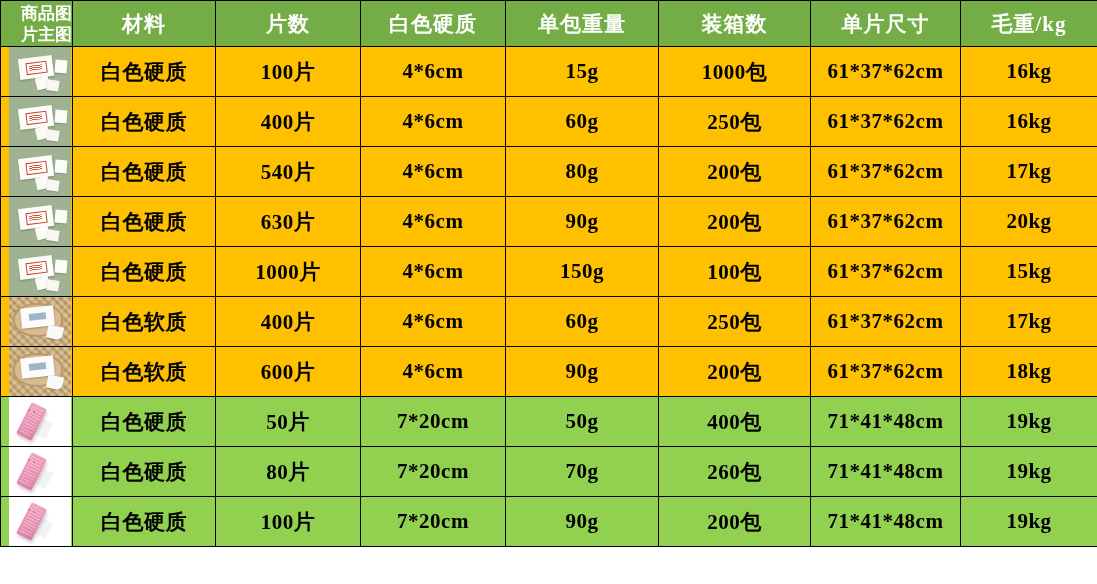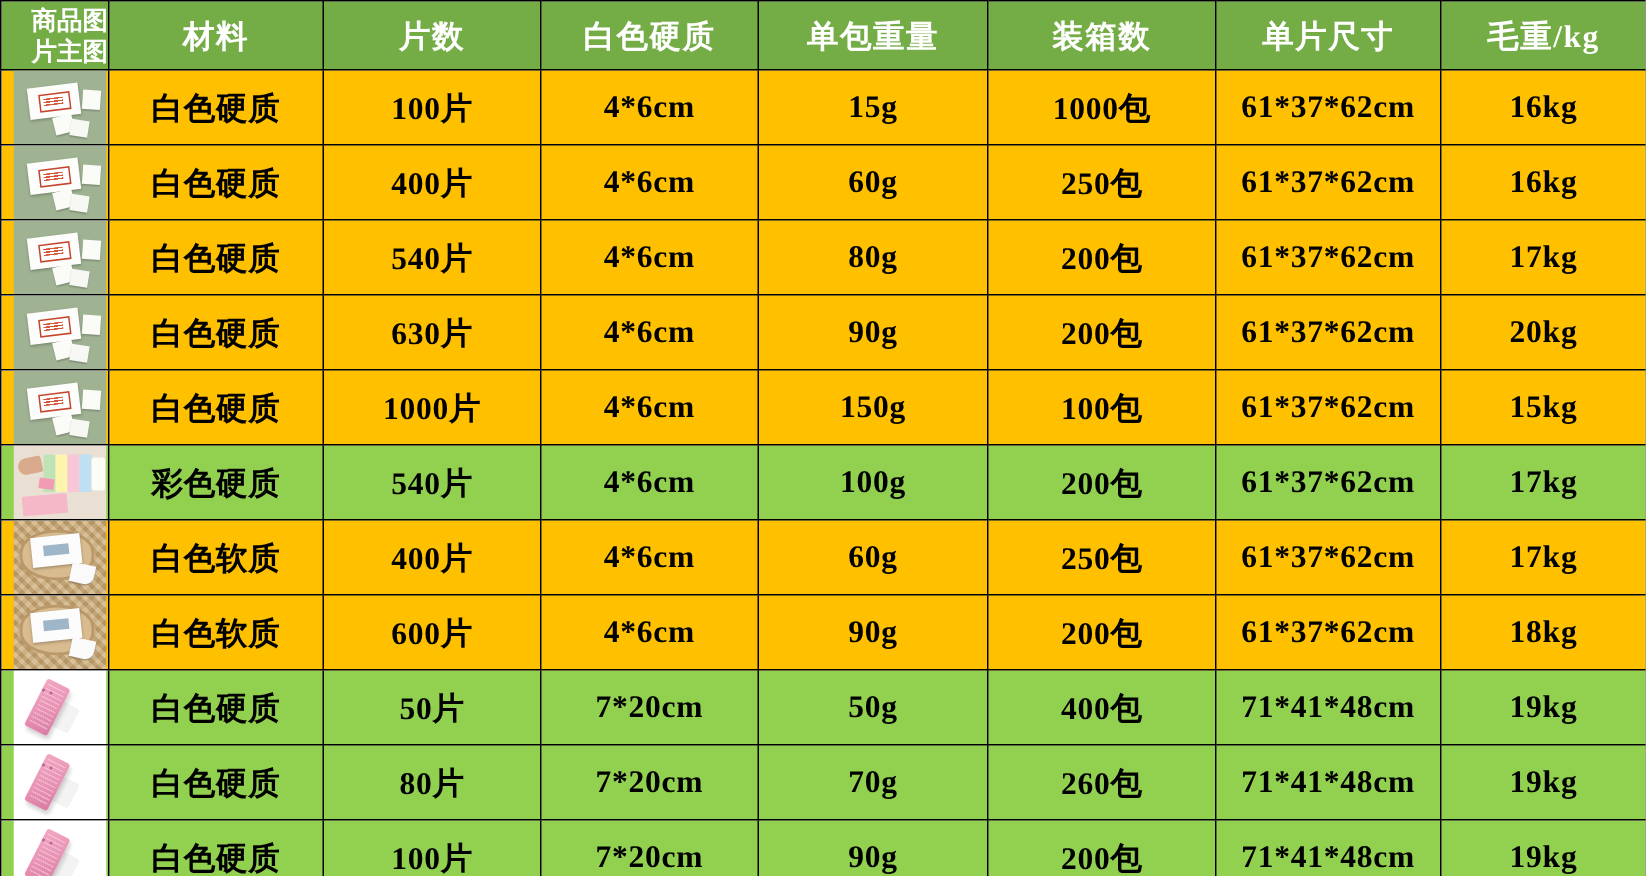--- a/index.html
+++ b/index.html
@@ -317,43 +317,20 @@
           </div>
         </td>
         <td class="num">白色硬质</td>
         <td class="num">1000片</td>
         <td class="num">4*6cm</td>
         <td class="num">150g</td>
         <td class="num">100包</td>
         <td class="num">61*37*62cm</td>
         <td class="num">15kg</td>
       </tr>
-      <tr class="green">
-        <td class="thumb">
-          <div class="thumb-img">
-            <div class="ph-color">
-              <div class="stack s1"></div>
-              <div class="stack s2"></div>
-              <div class="stack s3"></div>
-              <div class="stack s4"></div>
-              <div class="bottle"></div>
-              <div class="hand"></div>
-              <div class="tag"></div>
-              <div class="pinkcloth"></div>
-            </div>
-          </div>
-        </td>
-        <td class="num">彩色硬质</td>
-        <td class="num">540片</td>
-        <td class="num">4*6cm</td>
-        <td class="num">100g</td>
-        <td class="num">200包</td>
-        <td class="num">61*37*62cm</td>
-        <td class="num">17kg</td>
-      </tr>
       <tr class="amber">
         <td class="thumb">
           <div class="thumb-img">
             <div class="ph-rattan">
               <div class="oval"></div>
               <div class="pack2"></div>
               <div class="flap"></div>
             </div>
           </div>
         </td>

